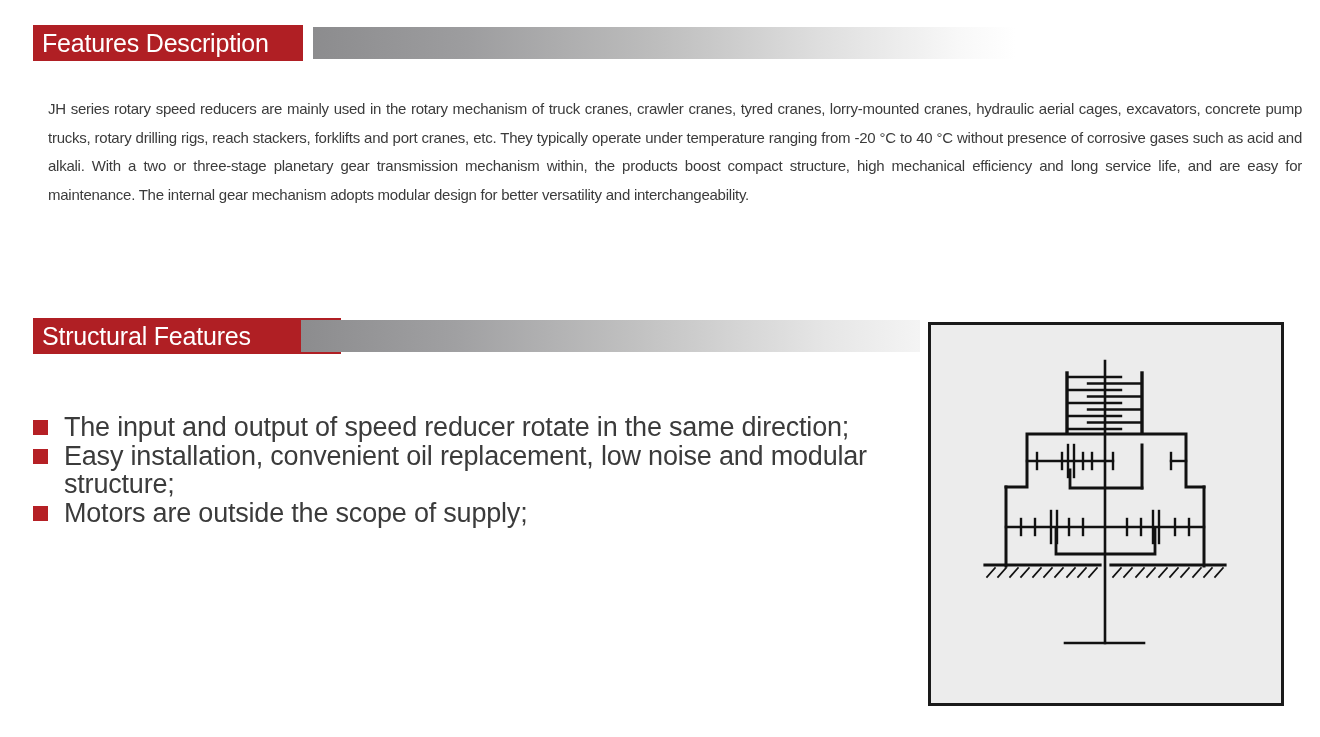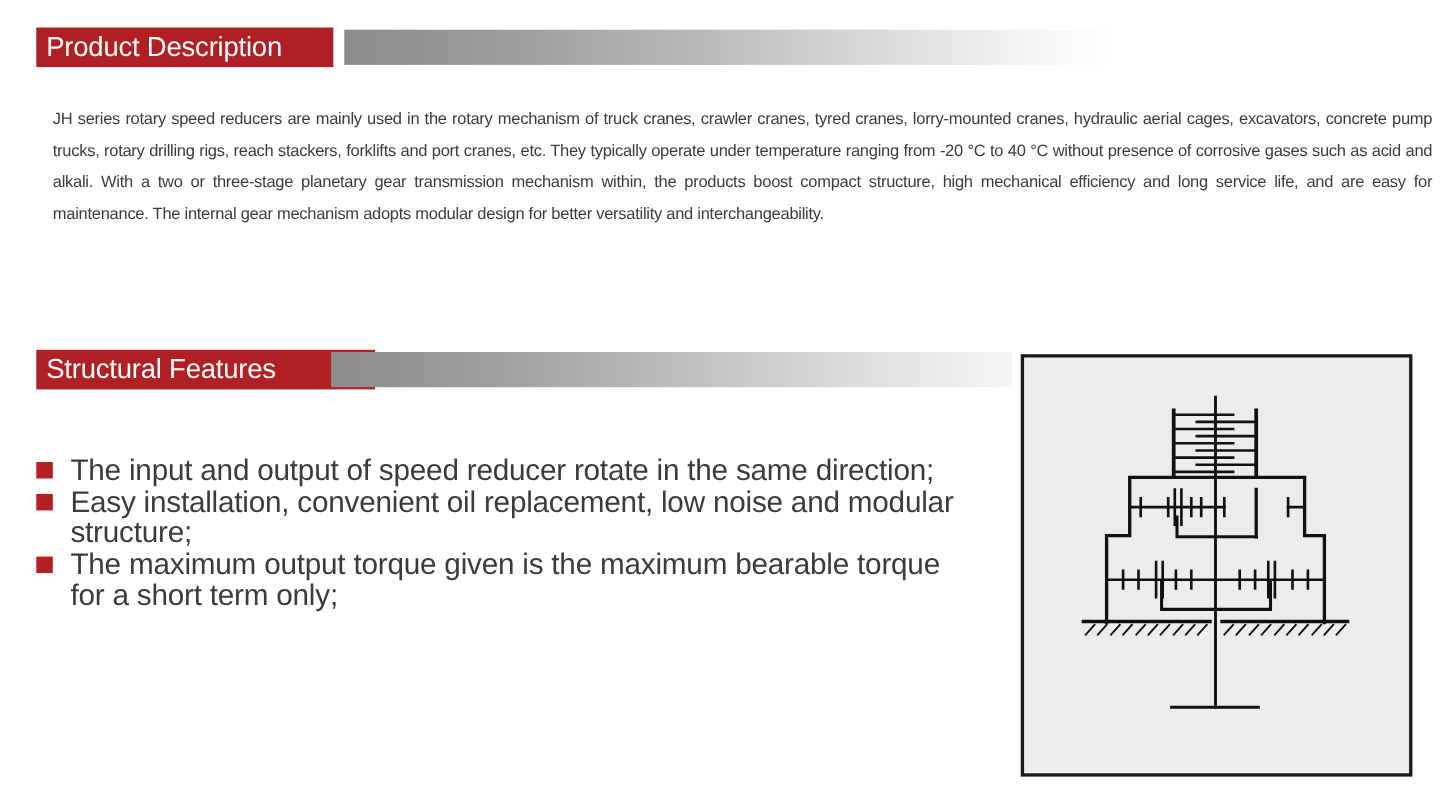--- a/index.html
+++ b/index.html
@@ -48,40 +48,40 @@
   }
   .diagram-frame{
     position:absolute;left:928px;top:322px;width:356px;height:384px;
     background:var(--diagram-bg);border:3px solid var(--diagram-border);
   }
   .diagram-frame svg{display:block;}
 </style>
 </head>
 <body>
 
-<div class="section-header" id="hdr-product">Product Description</div>
+<div class="section-header" id="hdr-product">Features Description</div>
 <div class="gradient-bar" id="bar-product"></div>
 
 <p class="body-paragraph">JH series rotary speed reducers are mainly used in the rotary mechanism of truck cranes, crawler cranes, tyred cranes, lorry-mounted cranes, hydraulic aerial cages, excavators, concrete pump trucks, rotary drilling rigs, reach stackers, forklifts and port cranes, etc. They typically operate under temperature ranging from -20 °C to 40 °C without presence of corrosive gases such as acid and alkali. With a two or three-stage planetary gear transmission mechanism within, the products boost compact structure, high mechanical efficiency and long service life, and are easy for maintenance. The internal gear mechanism adopts modular design for better versatility and interchangeability.</p>
 
 <div class="section-header" id="hdr-features">Structural Features</div>
 <div class="gradient-bar" id="bar-features"></div>
 
 <div class="feature-list">
   <div class="feature-item">
     <span class="bullet-square"></span>
     <span>The input and output of speed reducer rotate in the same direction;</span>
   </div>
   <div class="feature-item">
     <span class="bullet-square"></span>
     <span>Easy installation, convenient oil replacement, low noise and modular structure;</span>
   </div>
   <div class="feature-item">
     <span class="bullet-square"></span>
-    <span>The maximum output torque given is the maximum bearable torque for a short term only;</span>
+    <span>Motors are outside the scope of supply;</span>
   </div>
 </div>
 
 <div class="diagram-frame">
   <svg width="350" height="378" viewBox="0 0 350 378">
     <g stroke="#111111" fill="none" stroke-linecap="square">
 
       <line x1="174" y1="36" x2="174" y2="318" stroke-width="2.6"></line>
 
       <line x1="134" y1="318" x2="213" y2="318" stroke-width="2.6"></line>

